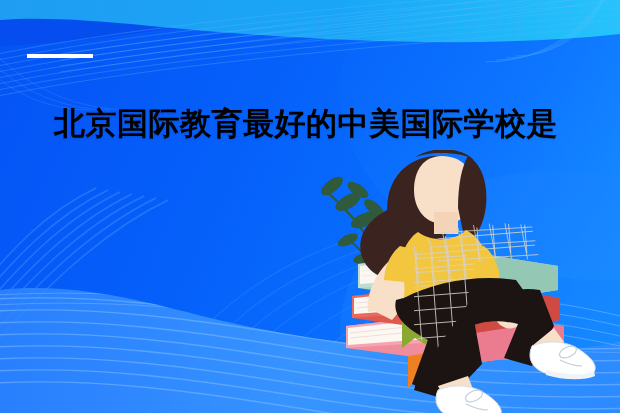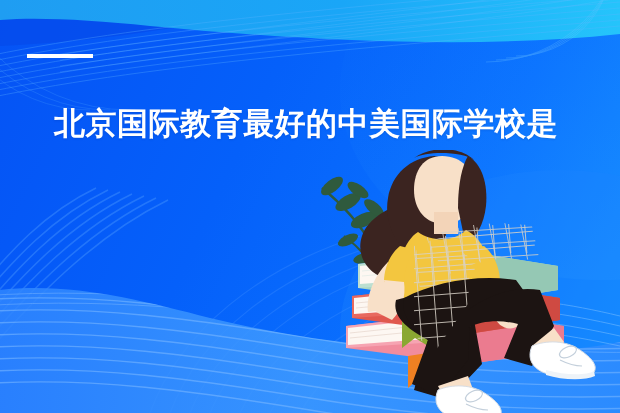--- a/index.html
+++ b/index.html
@@ -34,21 +34,21 @@
     top: 54px;
     width: 66px;
     height: 4px;
     background: #ffffff;
   }
   
   .headline {
     position: absolute;
     left: 54px;
     top: 104px;
-    color: #ffffff;
+    color: #000000;
     font-size: 31px;
     line-height: 40px;
     font-weight: bold;
     letter-spacing: 0.5px;
     white-space: nowrap;
     text-shadow: 0 1px 2px rgba(0,40,120,0.18);
   }
   
   .illustration {
     position: absolute;

